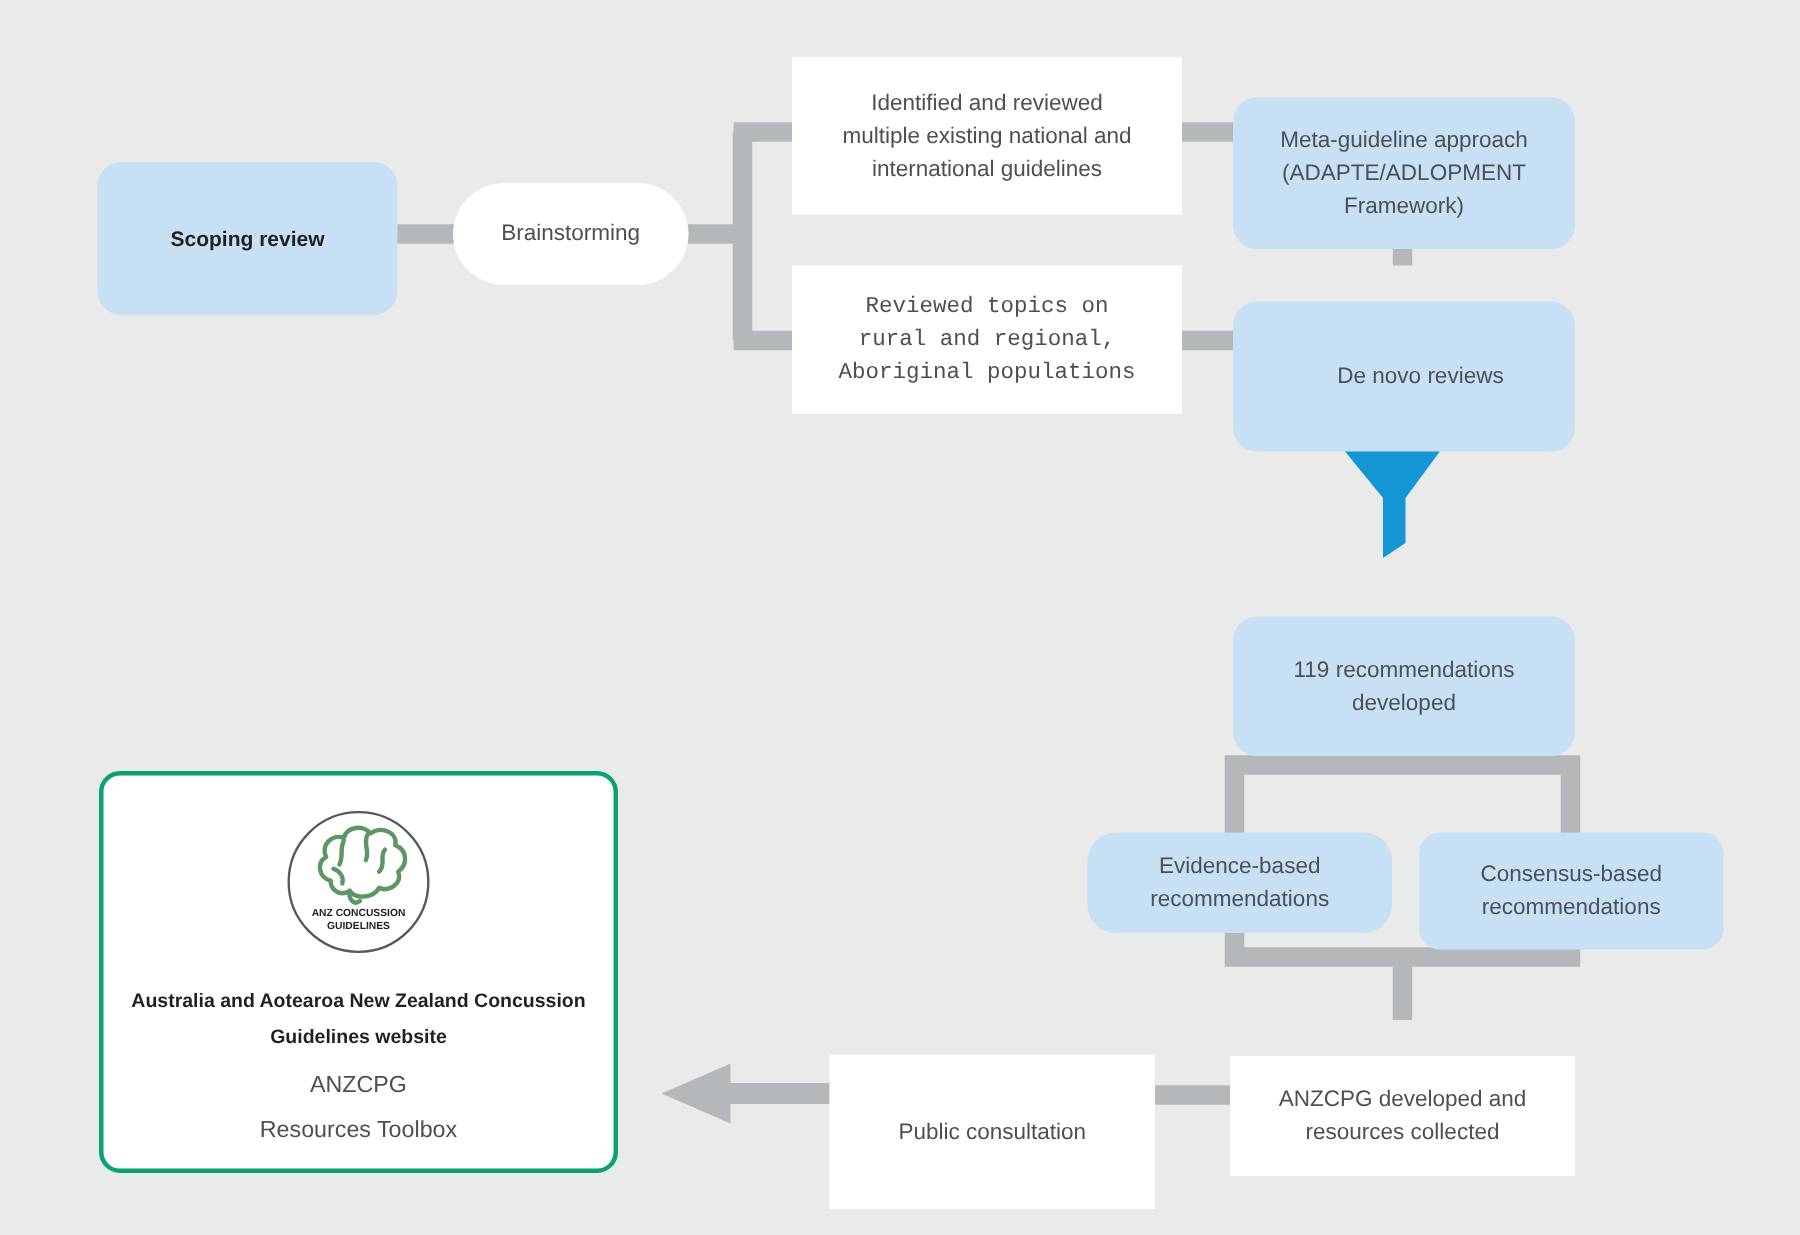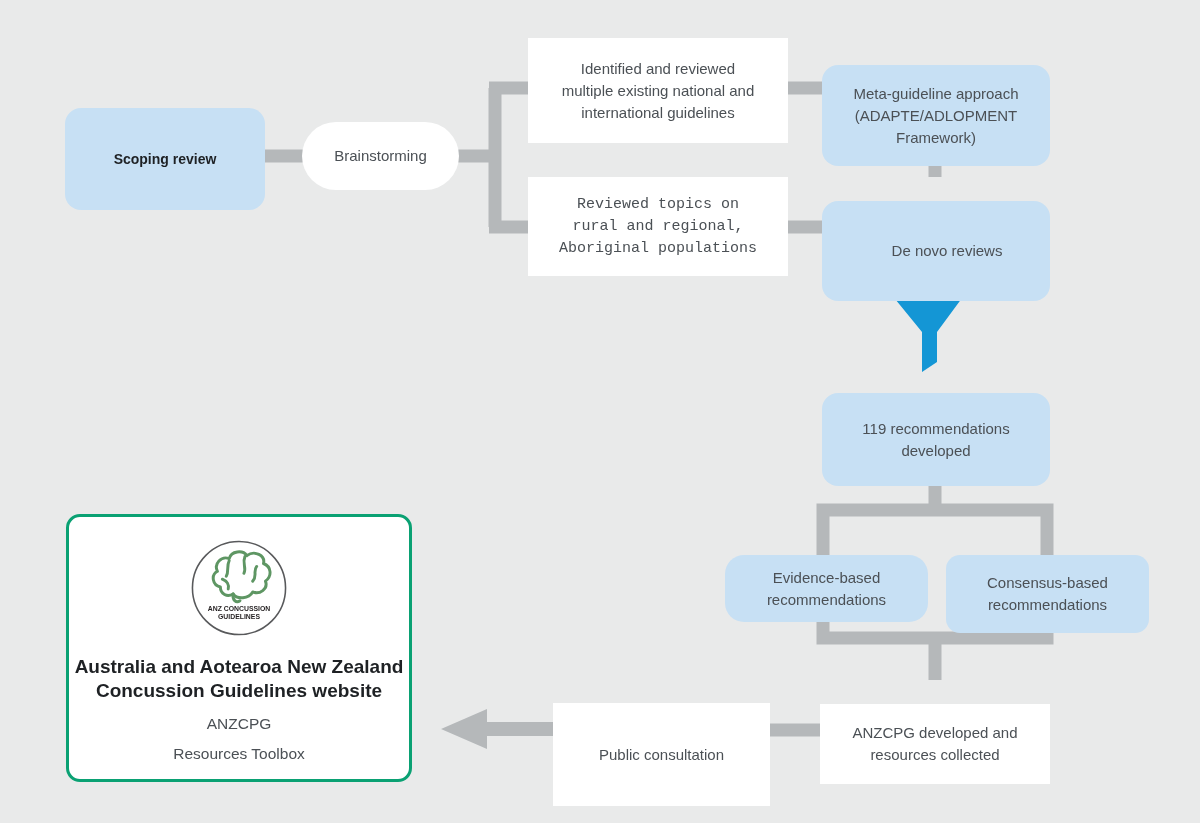--- a/index.html
+++ b/index.html
@@ -19,21 +19,21 @@
         text-align:center;color:var(--text);font-size:15px;line-height:22px;}
   .blue{background:var(--box_blue);border-radius:16px;}
   .white{background:var(--box_white);}
   .pill{background:var(--box_white);border-radius:34px;text-align:right;}
   .bold-node{font-weight:bold;color:var(--text_dark);font-size:14px;}
   .pad{padding:6px 18px;margin-top:26px;}
   .pad-wide{padding:6px 26px;}
   .website{position:absolute;background:var(--box_white);border:3px solid var(--green_border);
            border-radius:14px;display:flex;flex-direction:column;align-items:center;
            text-align:center;padding-top:22px;}
-  .website .title{font-weight:bold;color:var(--text_dark);font-size:19px;line-height:24px;
+  .website .title{font-weight:bold;color:var(--text_dark);font-size:13px;line-height:24px;
                   margin-top:18px;max-width:330px;}
   .website .sub{color:var(--text);font-size:15.5px;margin-top:12px;}
   .logo{width:98px;height:98px;}
 </style>
 </head>
 <body>
 
 <div class="canvas">
 
   <svg class="wires" viewBox="0 0 1200 823">
@@ -70,21 +70,21 @@
   </div>
 
   <div class="node blue pad" style="left:822px;top:39px;width:228px;height:101px;">
     <span>Meta-guideline approach (ADAPTE/ADLOPMENT Framework)</span>
   </div>
 
   <div class="node blue pad" style="left:822px;top:175px;width:228px;height:100px;padding-left:40px;">
     <span>De novo reviews</span>
   </div>
 
-  <div class="node blue pad" style="left:822px;top:367px;width:228px;height:93px;">
+  <div class="node blue pad" style="left:822px;top:385px;width:228px;height:93px;">
     <span>119 recommendations developed</span>
   </div>
 
   <div class="node blue pad" style="left:725px;top:529px;width:203px;height:67px;border-radius:19px;">
     <span>Evidence-based recommendations</span>
   </div>
 
   <div class="node blue pad" style="left:946px;top:529px;width:203px;height:78px;border-radius:14px;">
     <span>Consensus-based recommendations</span>
   </div>

